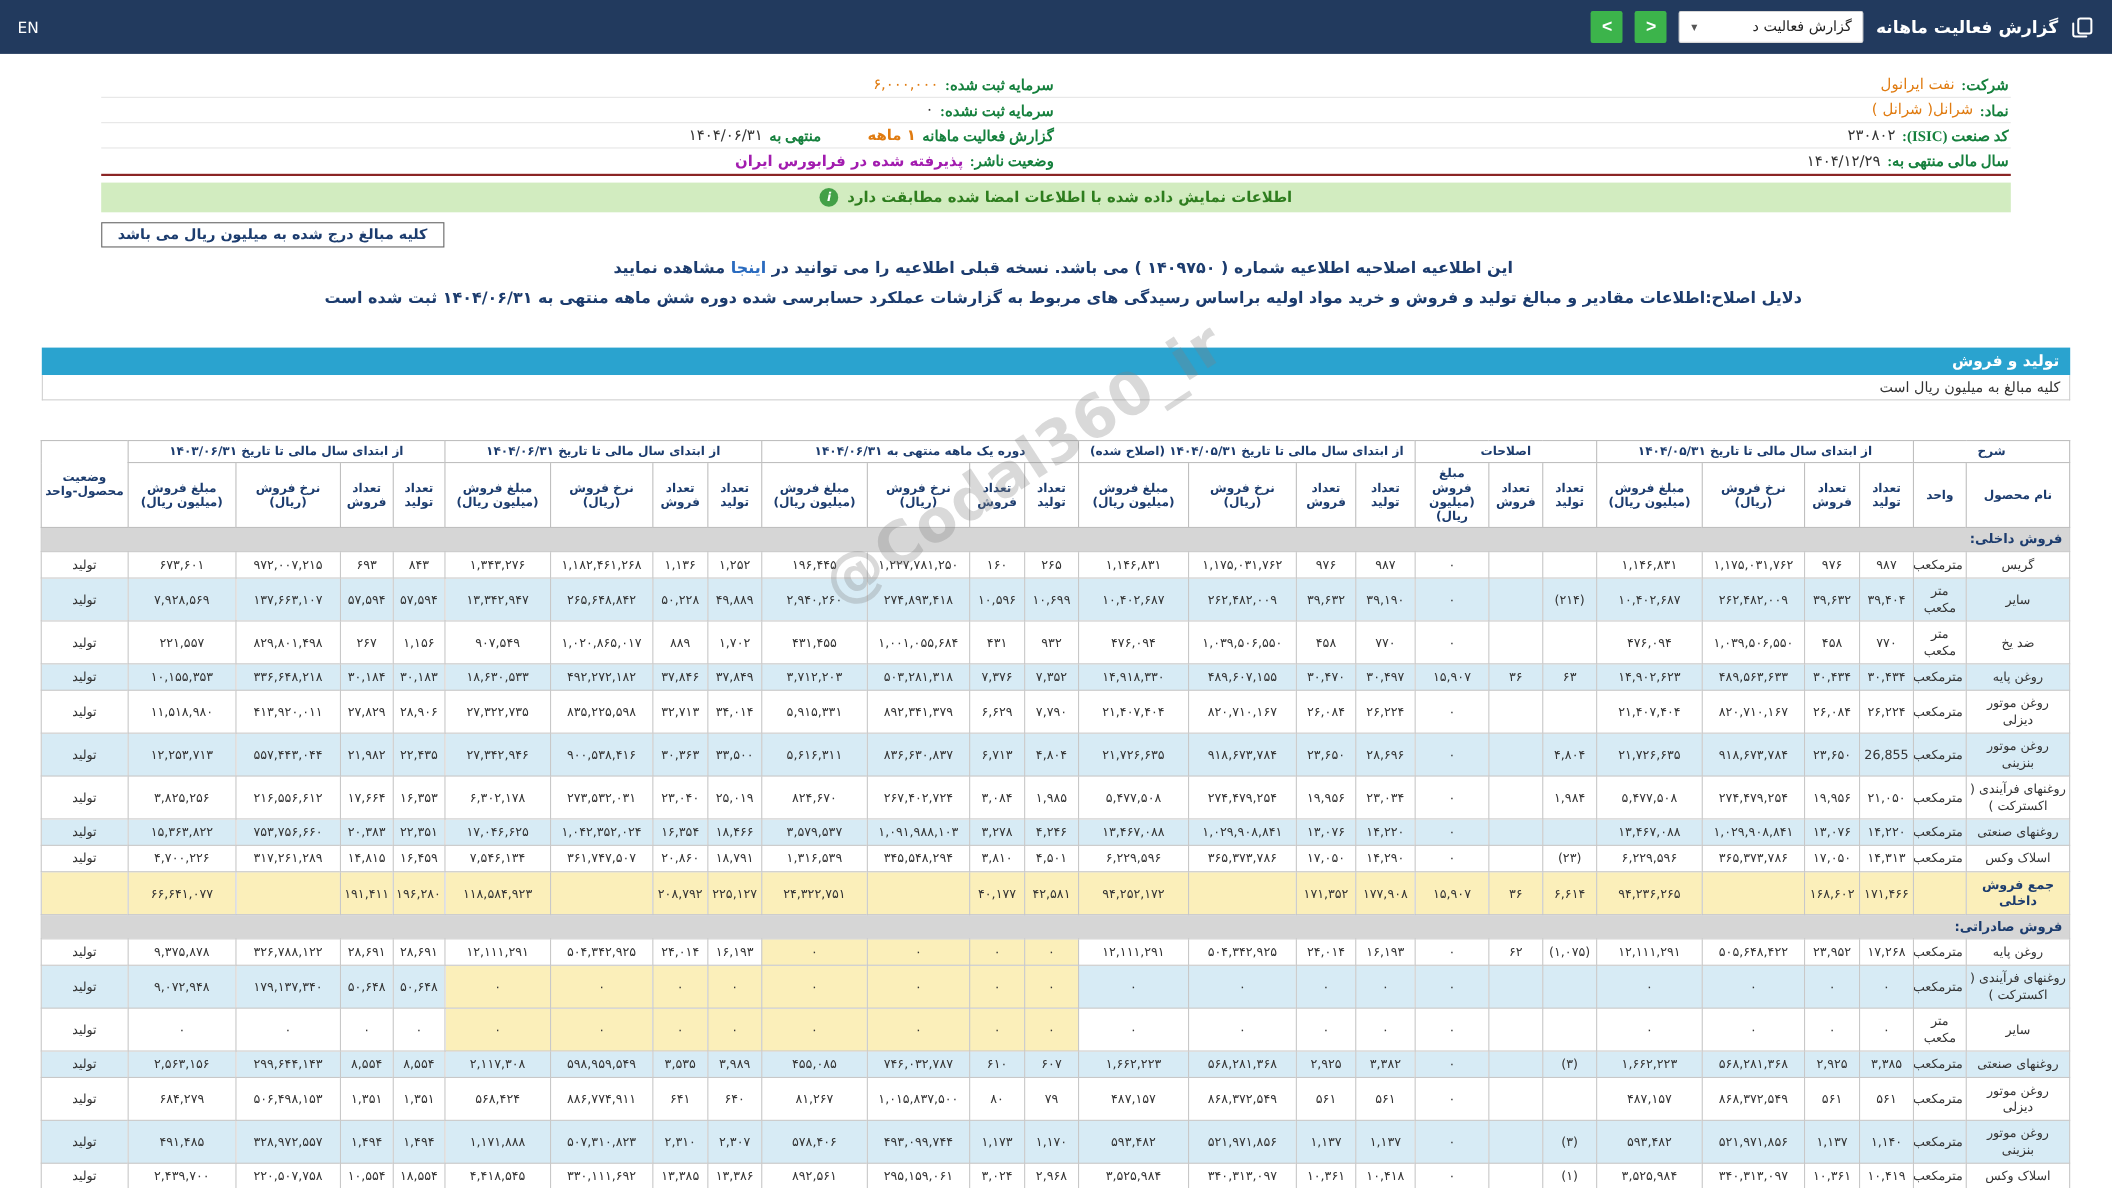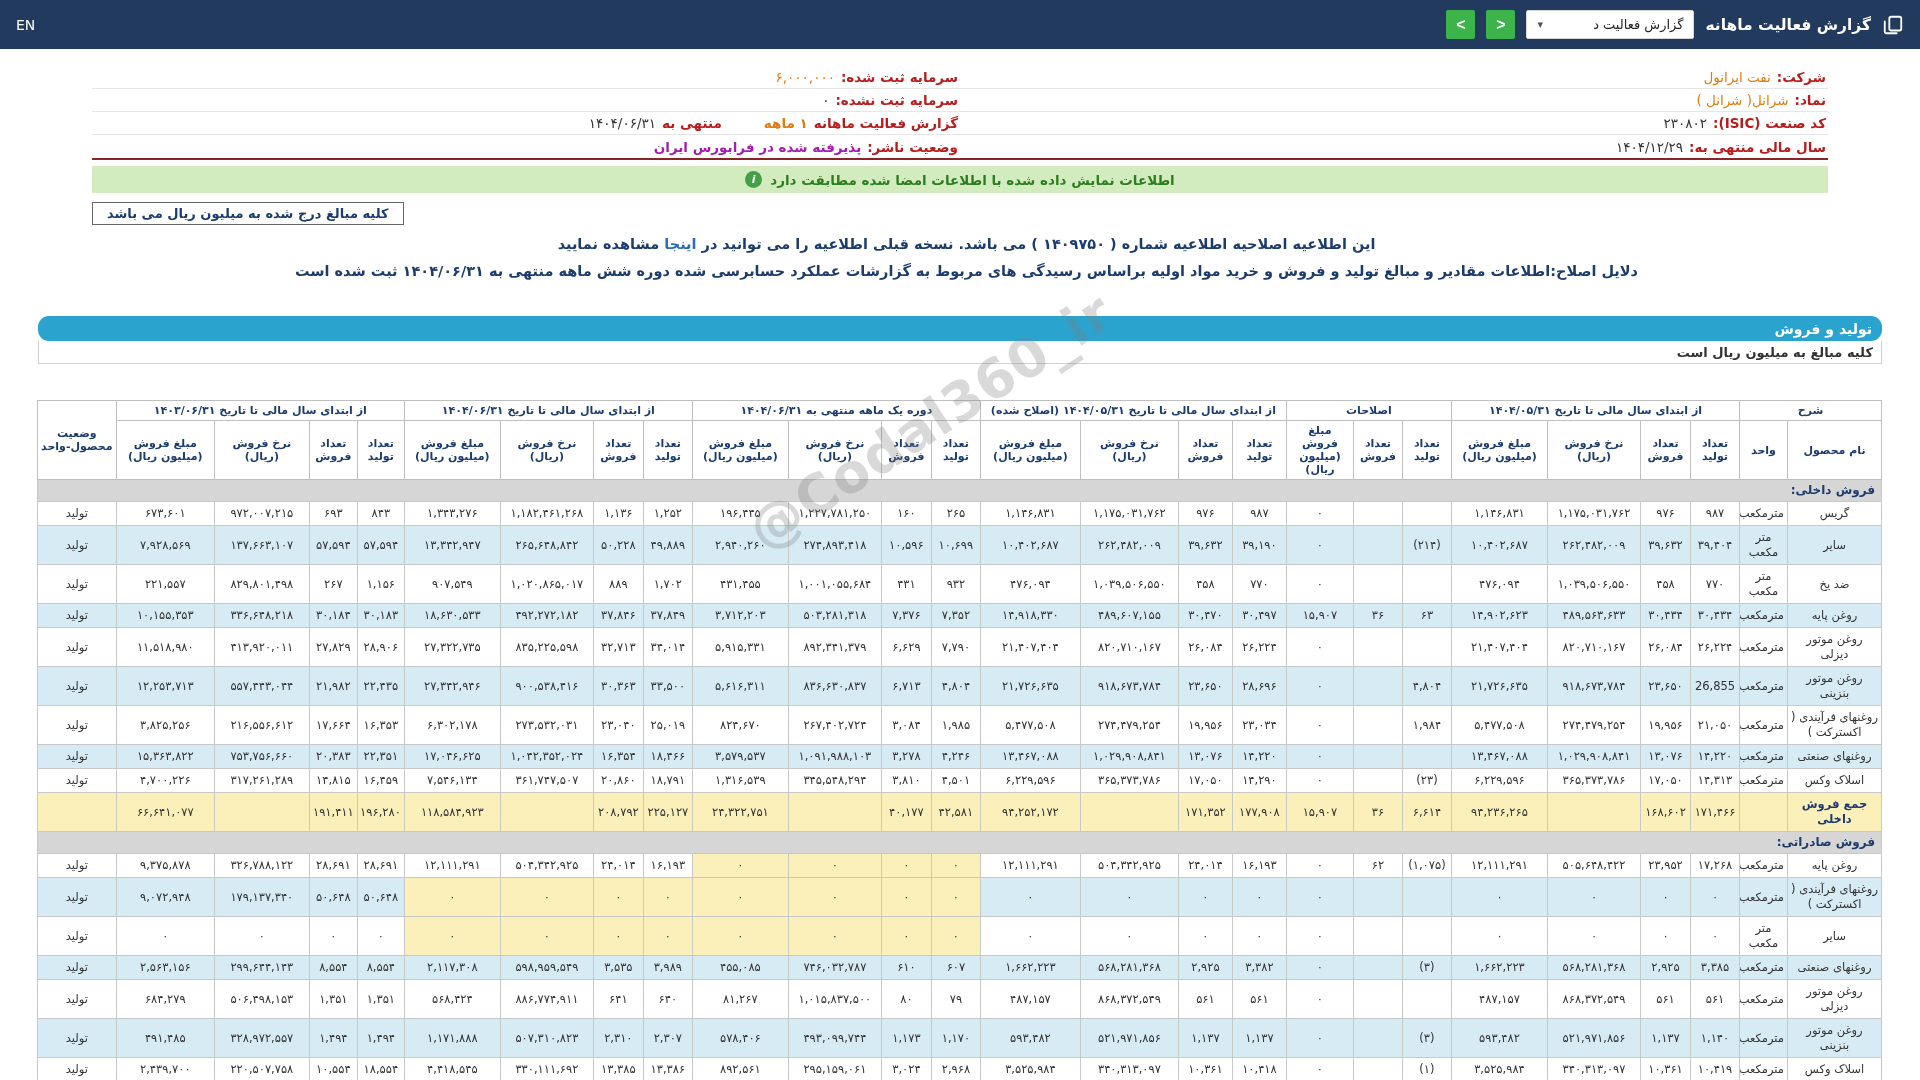--- a/index.html
+++ b/index.html
@@ -36,21 +36,21 @@
   .tb-lang { color: #fff; font-size: 14px; cursor: pointer; }
 
   
   .info-wrap { margin: 17px 92px 0; border-bottom: 2px solid #8b2525; }
   .info-grid { display: grid; grid-template-columns: 1fr 1fr; }
   .info-row {
     height: 23px; display: flex; align-items: center; gap: 6px;
     border-bottom: 1px solid #e6e6e6; font-size: 13.5px; padding: 0 2px;
   }
   .info-row:nth-last-child(-n+2) { border-bottom: none; }
-  .lbl { color: #b91c1c; font-weight: bold; white-space: nowrap; }
+  .lbl { color: #15803d; font-weight: bold; white-space: nowrap; font-family: Liberation Serif, serif; }
   .val { color: #333; }
   .val.orange { color: #e07b10; font-weight: normal; }
   .val.red { color: #a21caf; font-weight: bold; }
   .hl-orange { color: #e07b10; font-weight: bold; margin-left: 36px; }
 
   
   .sign-banner {
     margin: 6px 92px 0; height: 27px; background: #d2ecc0;
     display: flex; align-items: center; justify-content: center; gap: 8px;
     font-size: 13.5px; color: #2e7d1e; font-weight: bold;
@@ -68,26 +68,26 @@
     font-size: 13px; font-weight: bold; color: #1c3c6e;
   }
   .notice { margin-top: 11px; text-align: center; font-size: 14.5px; font-weight: bold; color: #1c3c6e; padding-left: 13px; }
   .notice .lnk { color: #2a6bbf; cursor: pointer; }
 
   
   .section-head { margin: 37px 38px 0; }
   .blue-bar {
     height: 25px; background: #2aa3cf; color: #fff;
     font-weight: bold; font-size: 14px;
-    display: flex; align-items: center; padding: 0 10px; border-radius: 11px;
+    display: flex; align-items: center; padding: 0 10px;
   }
   .tbl-note {
     height: 23px; background: #fff; border: 1px solid #d0d0d0; border-top: none;
     display: flex; align-items: center; padding: 0 8px;
-    font-size: 13px; font-weight: bold; color: #333;
+    font-size: 13px; font-weight: normal; color: #333;
   }
 
   .tbl-wrap { margin: 36px 38px 0; }
   table.prod { width: 1844px; table-layout: fixed; border-collapse: collapse; }
   table.prod th {
     background: #fff; color: #1c3c6e; font-weight: bold; font-size: 11px;
     border: 1px solid #bfbfbf; padding: 3px 2px; text-align: center; vertical-align: middle;
   }
   table.prod td {
     font-size: 11.5px; color: #333; border: 1px solid #c8c8c8;

